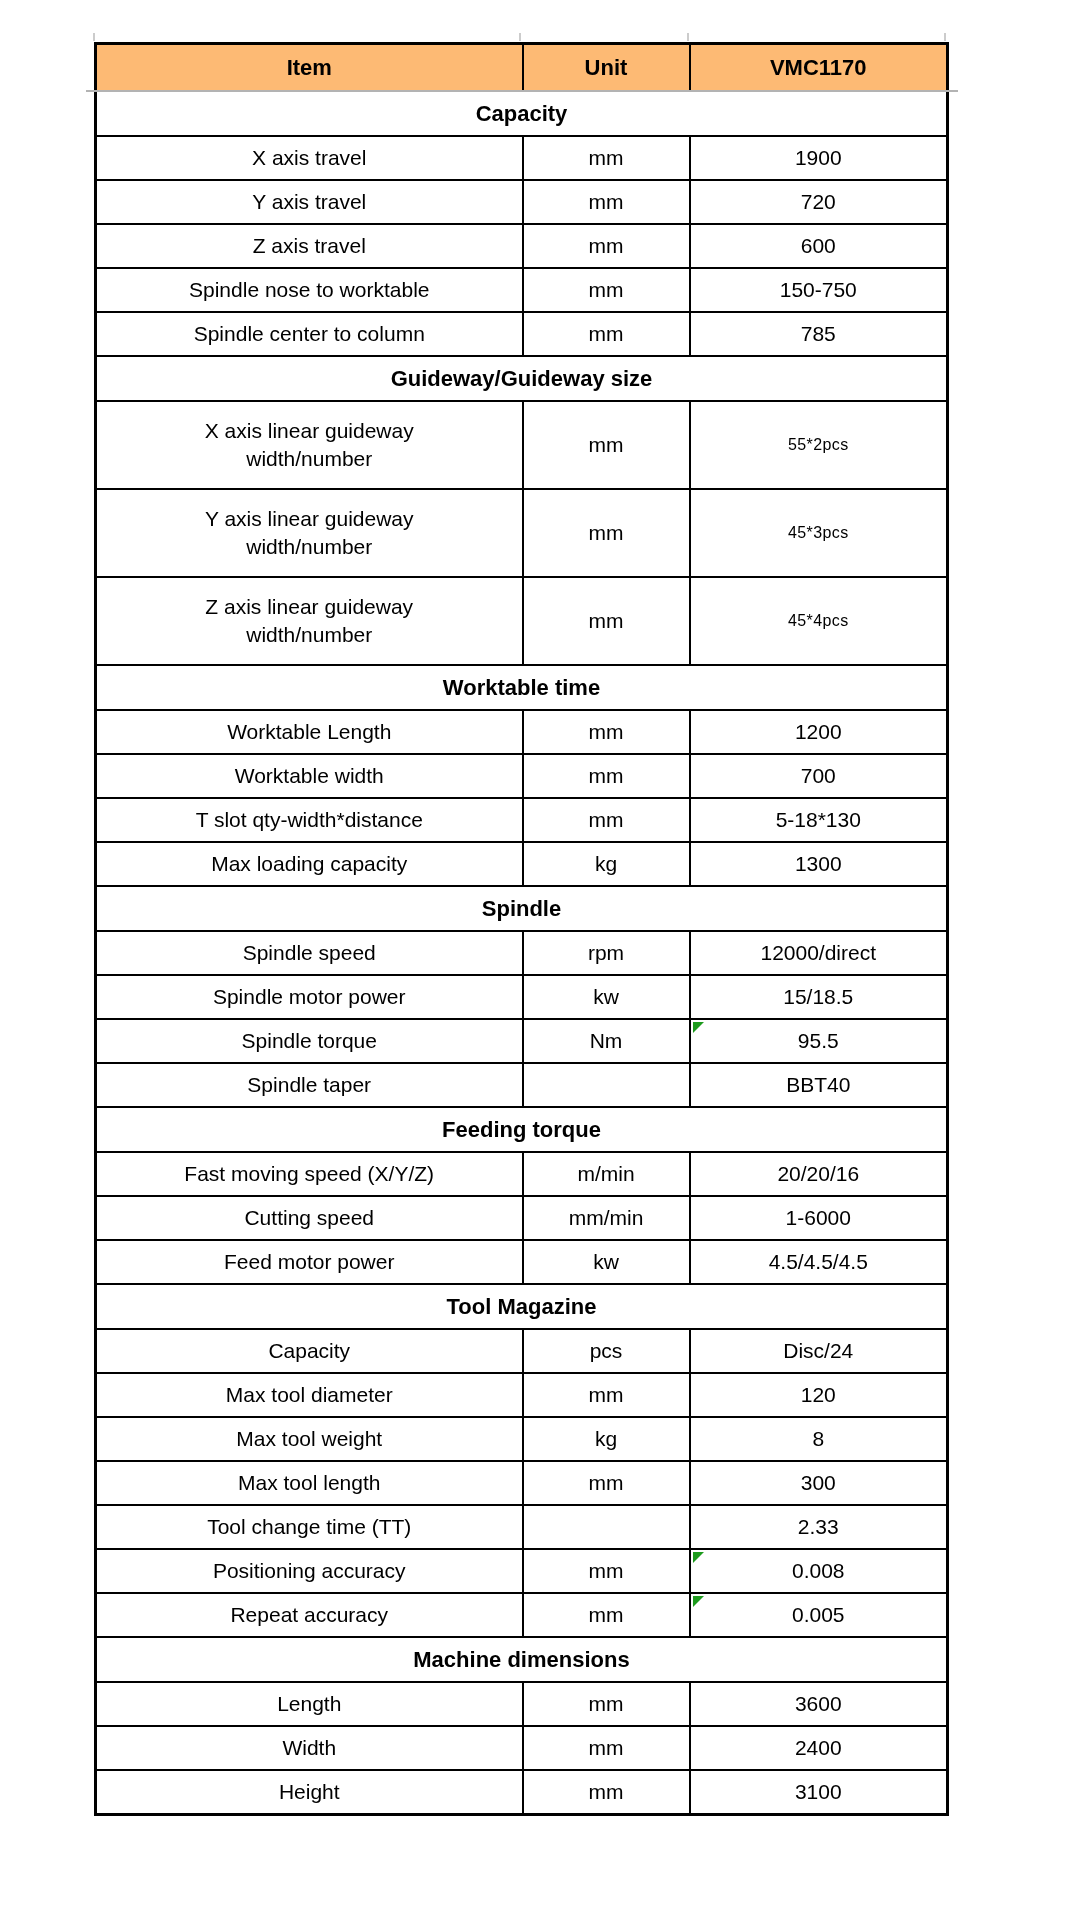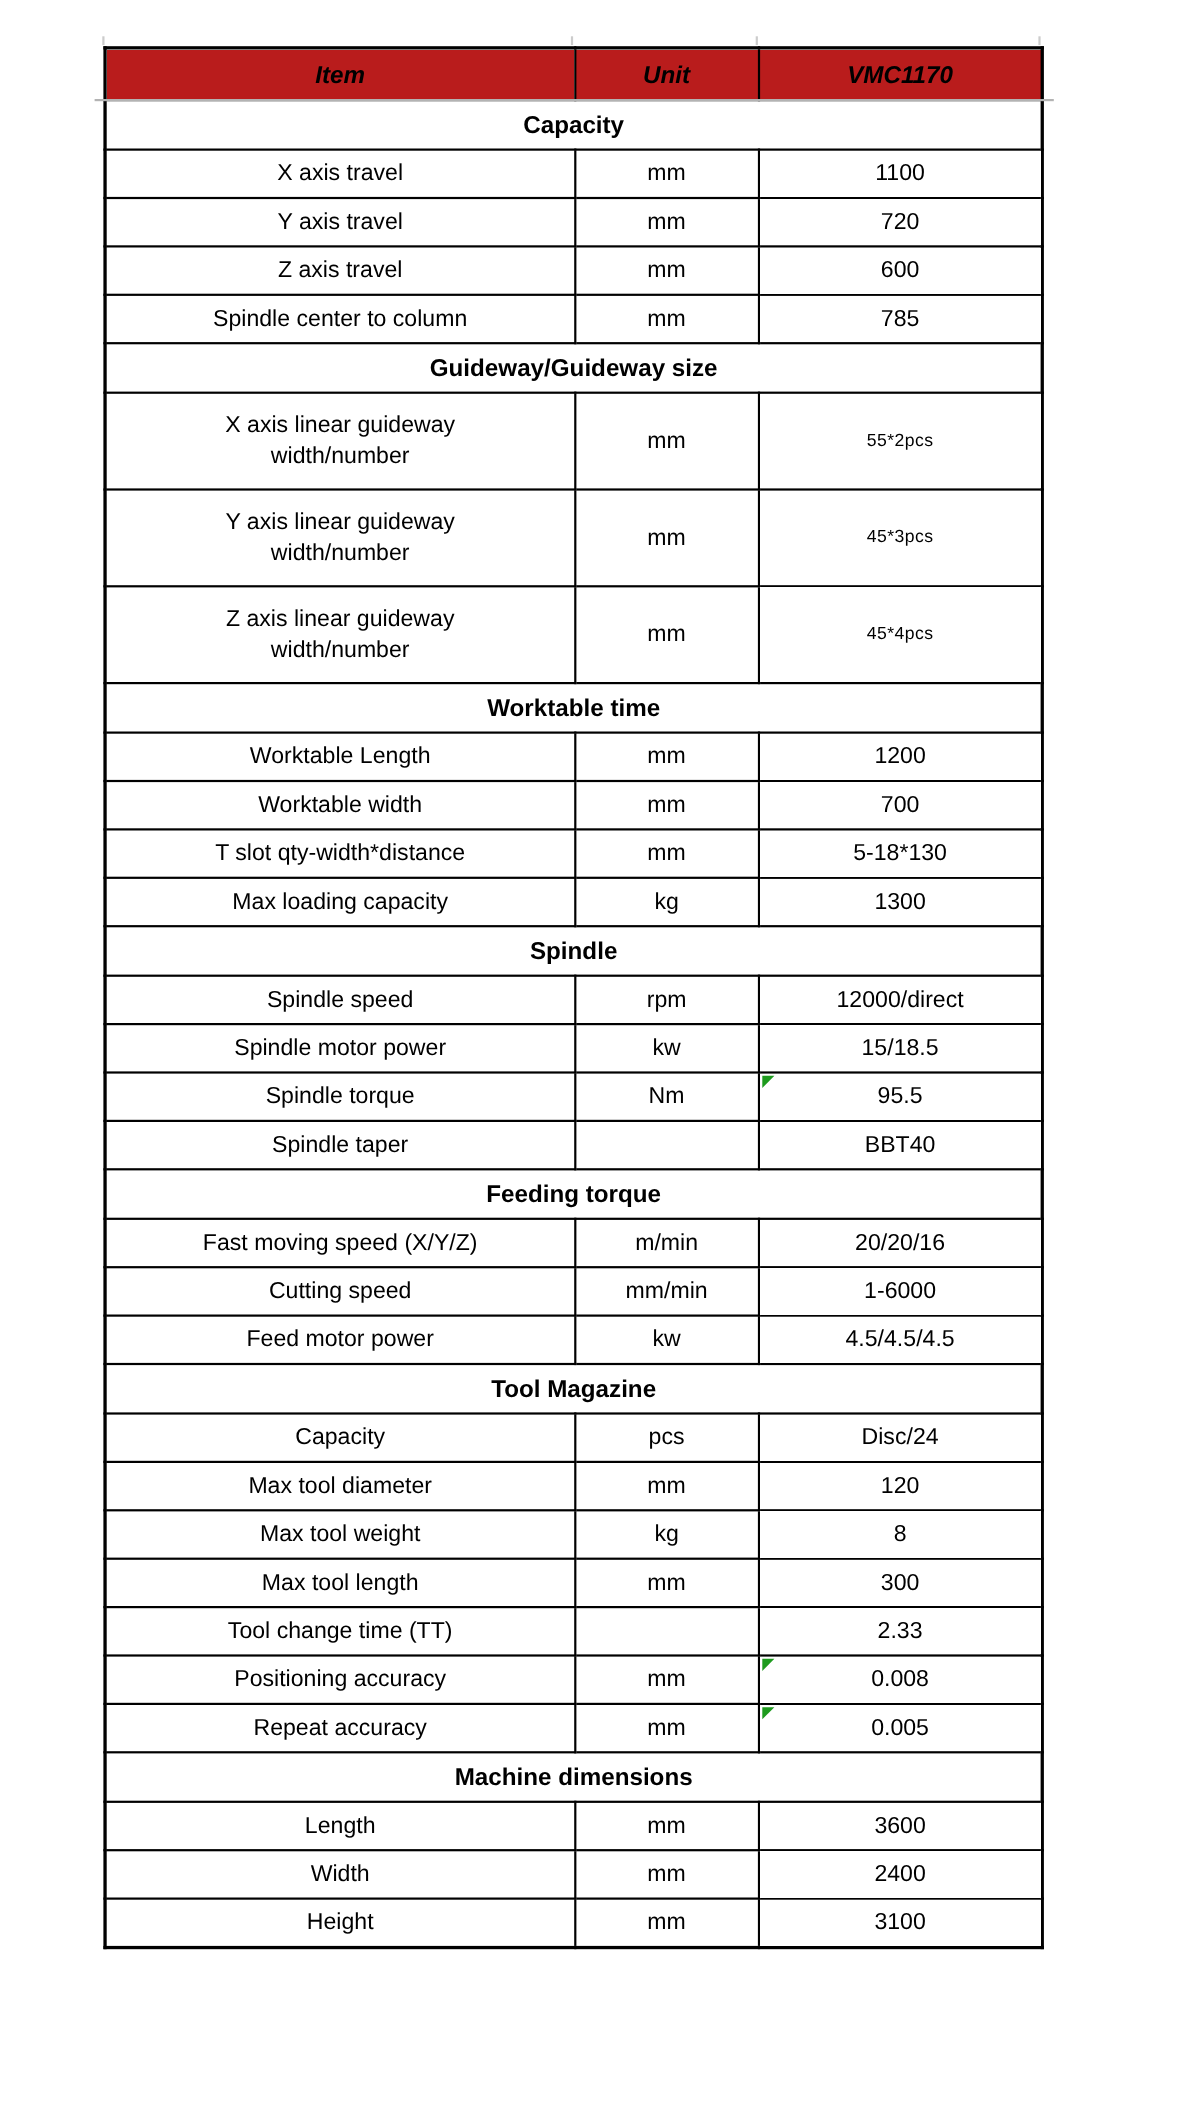--- a/index.html
+++ b/index.html
@@ -13,22 +13,22 @@
     position:absolute;left:94px;top:42px;width:852px;
     border-collapse:collapse;table-layout:fixed;
     border:3px solid #000;
   }
   .spec-table th,.spec-table td{
     border:2px solid #000;
     text-align:center;vertical-align:middle;
     padding:0;overflow:hidden;
   }
   .spec-table thead th{
-    background:#b91c1c;height:45px;
-    font-size:22px;font-weight:bold;font-style:italic;
+    background:#fdba74;height:45px;
+    font-size:22px;font-weight:bold;
   }
   tr.section-row td{
     height:43px;font-size:22px;font-weight:bold;background:#fff;
   }
   tr.data-row td{height:42px;font-size:21px;background:#fff;}
   tr.data-row.tall td{height:86px;}
   td.item-cell .item-wrap{display:inline-block;max-width:280px;line-height:1.32;}
   td.value-cell{position:relative;}
   td.value-cell.small-val{font-size:16px;letter-spacing:0.4px;}
   span.comment-marker{
@@ -64,31 +64,36 @@
         <th>VMC1170</th>
       </tr>
   </thead>
   <tbody>
       <tr class="section-row">
         <td colspan="3">Capacity</td>
       </tr>
       <tr class="data-row">
         <td class="item-cell"><span class="item-wrap">X axis travel</span></td>
         <td class="unit-cell">mm</td>
-        <td class="value-cell"><span>1100</span></td>
+        <td class="value-cell"><span>1900</span></td>
       </tr>
       <tr class="data-row">
         <td class="item-cell"><span class="item-wrap">Y axis travel</span></td>
         <td class="unit-cell">mm</td>
         <td class="value-cell"><span>720</span></td>
       </tr>
       <tr class="data-row">
         <td class="item-cell"><span class="item-wrap">Z axis travel</span></td>
         <td class="unit-cell">mm</td>
         <td class="value-cell"><span>600</span></td>
+      </tr>
+      <tr class="data-row">
+        <td class="item-cell"><span class="item-wrap">Spindle nose to worktable</span></td>
+        <td class="unit-cell">mm</td>
+        <td class="value-cell"><span>150-750</span></td>
       </tr>
       <tr class="data-row">
         <td class="item-cell"><span class="item-wrap">Spindle center to column</span></td>
         <td class="unit-cell">mm</td>
         <td class="value-cell"><span>785</span></td>
       </tr>
       <tr class="section-row">
         <td colspan="3">Guideway/Guideway size</td>
       </tr>
       <tr class="data-row tall">

